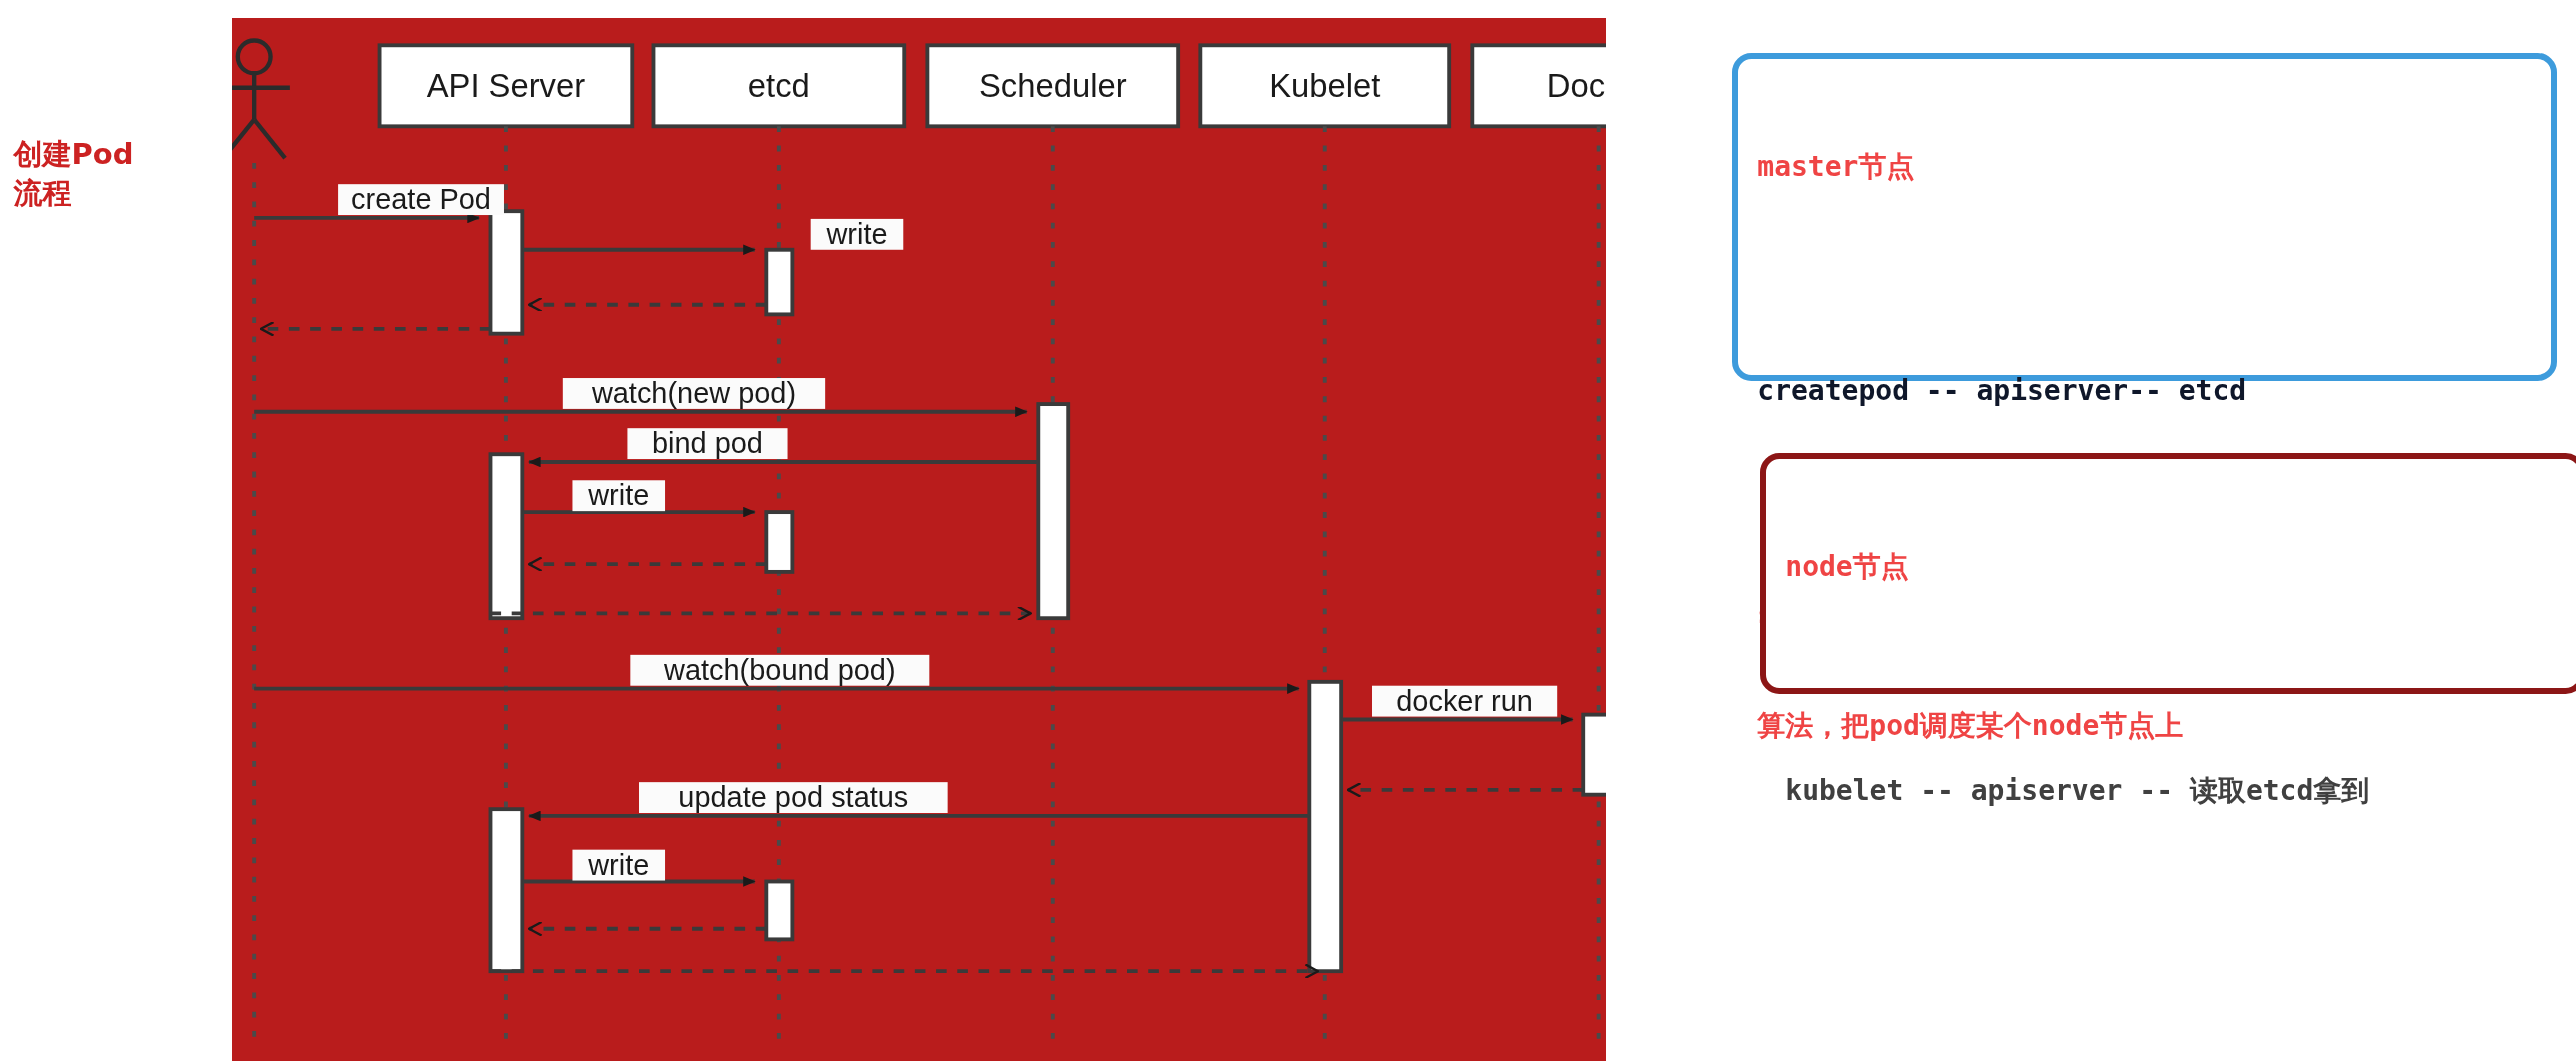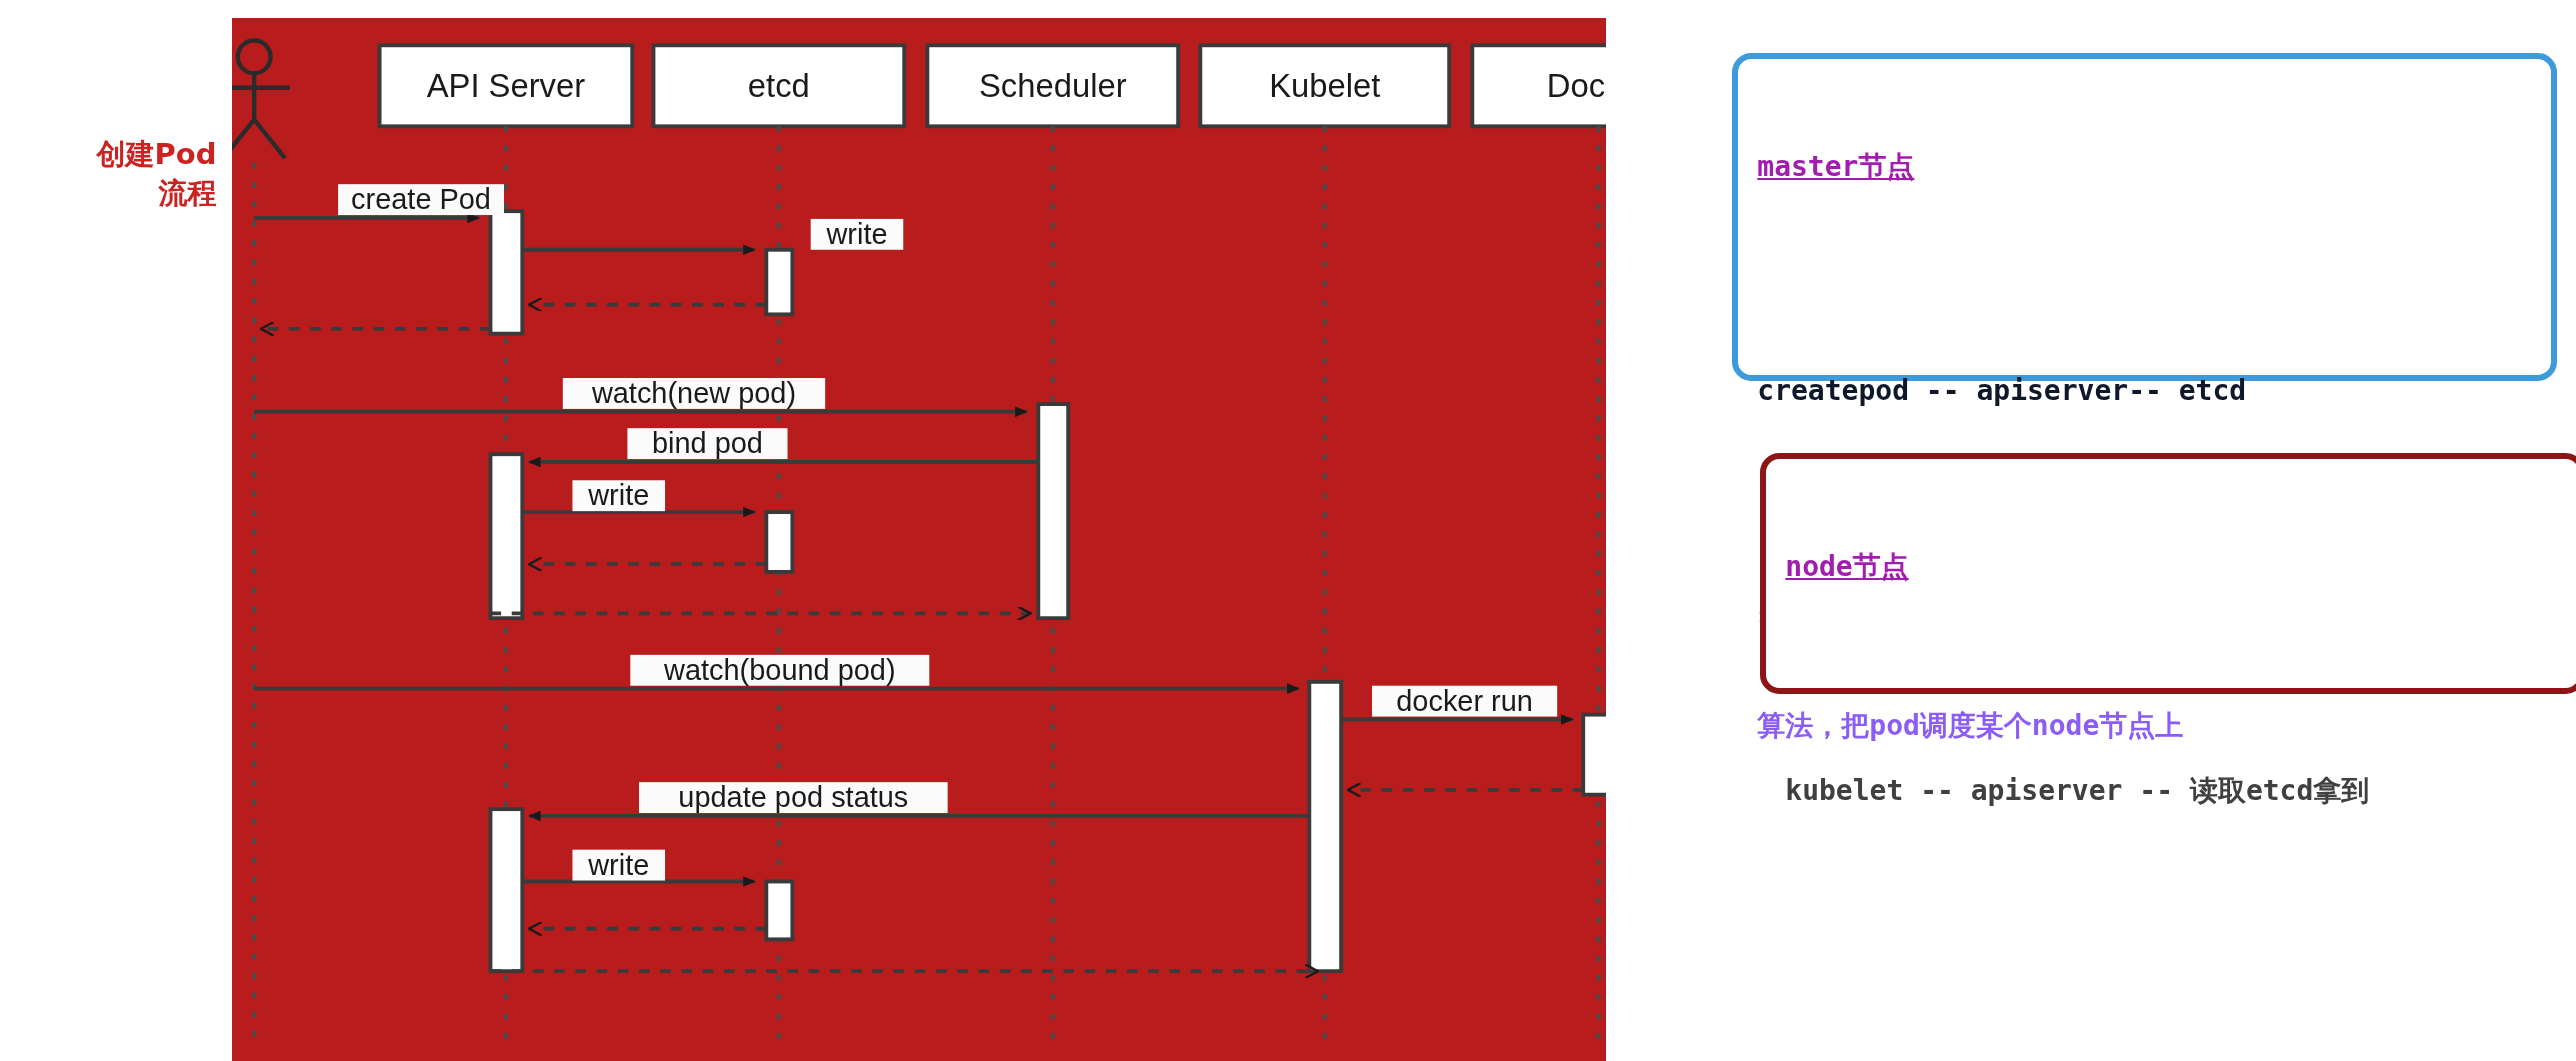--- a/index.html
+++ b/index.html
@@ -21,21 +21,21 @@
     left: 13.5px;
     top: 135px;
     width: 203px;
     color: #cc2222;
     font-family: "DejaVu Sans", sans-serif;
     font-weight: bold;
     font-size: 29px;
     line-height: 39px;
     letter-spacing: 0px;
   }
-  #left-caption div { white-space: nowrap; text-align: right; }
+  #left-caption div { white-space: nowrap; }
 
   
   #diagram-panel {
     position: absolute;
     left: 232px;
     top: 0px;
     width: 1374px;
     height: 1048px;
     background: #b91c1c;
     overflow: hidden;
@@ -66,24 +66,24 @@
     margin-left: 28px;
   }
   .note-inner {
     padding: 15.4px 19.3px 0 19.3px;
     font-family: "DejaVu Sans Mono", monospace;
     font-size: 28px;
     line-height: 37px;
     font-weight: bold;
     white-space: pre-wrap;
   }
-  .note-title { color: #a21caf; text-decoration: underline; }
+  .note-title { color: #ef4444; }
   .note-gap { height: 39px; }
   .c-red   { color: #0f172a; }
-  .c-green { color: #8b5cf6; }
+  .c-green { color: #ef4444; }
   .c-purple{ color: #404040; }
   .note-line { white-space: pre-wrap; }
 </style>
 </head>
 <body>
 
 <div id="left-caption">
   <div>创建Pod</div>
   <div>流程</div>
 </div>

